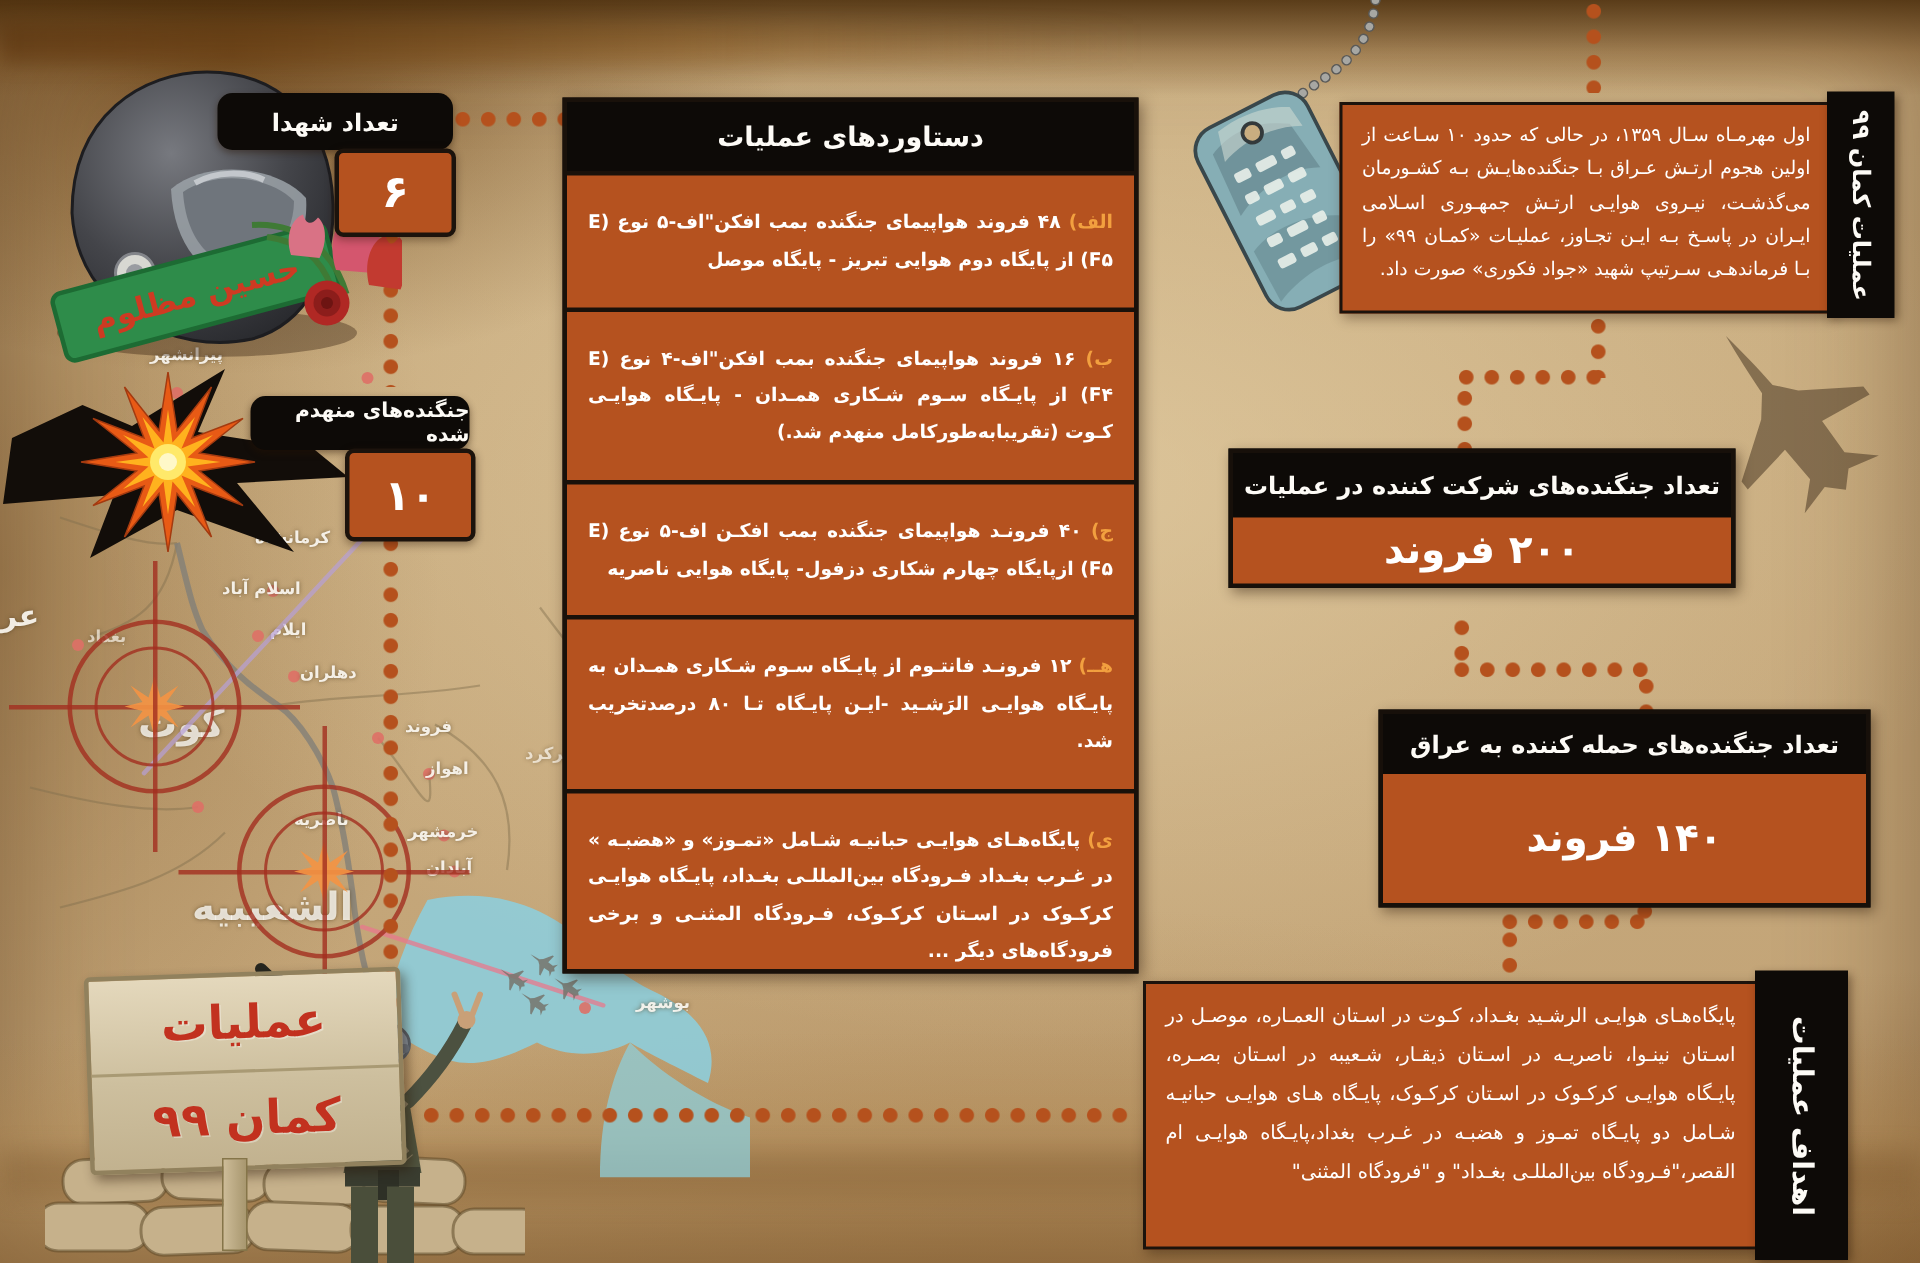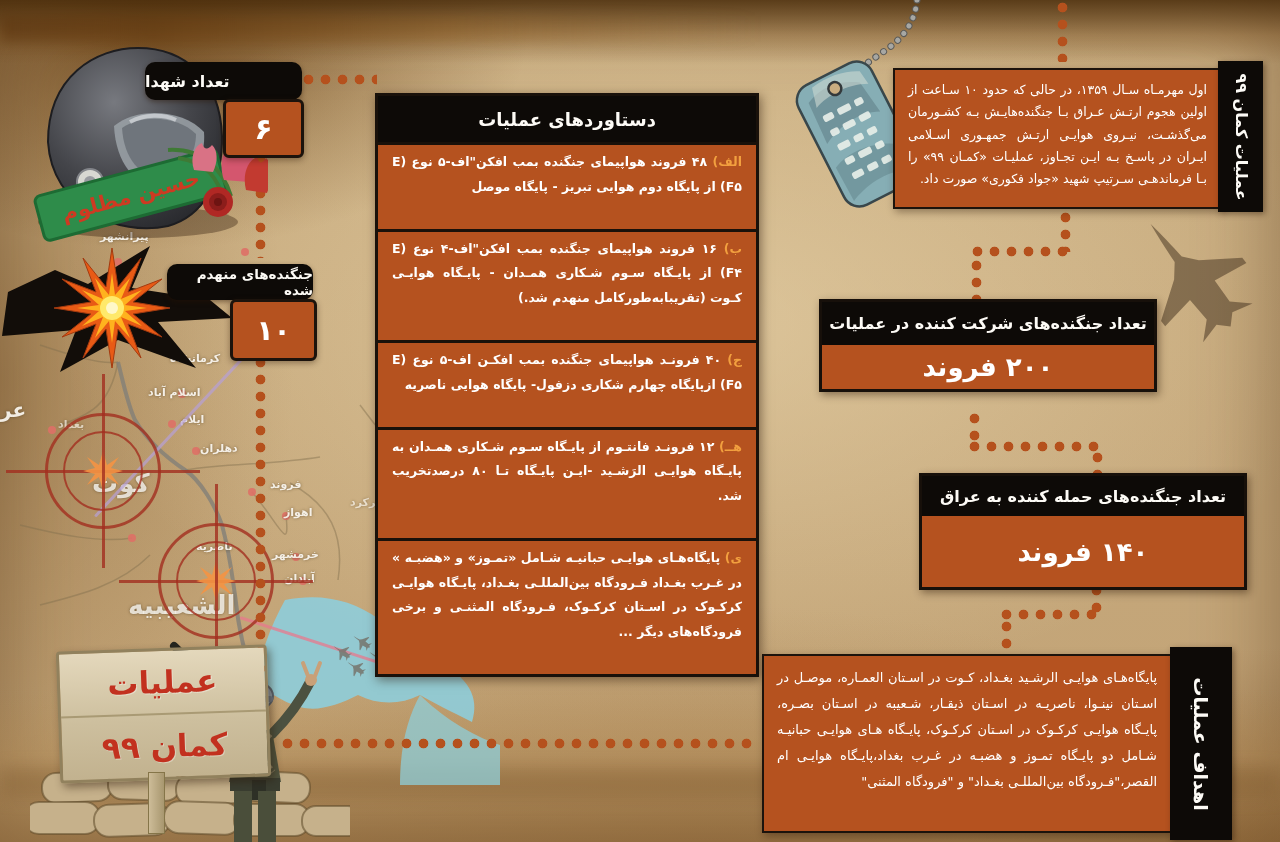--- a/index.html
+++ b/index.html
@@ -17,39 +17,39 @@
   .top-strip{left:0;top:0;width:1280px;height:64px;
     background:linear-gradient(to bottom, rgba(72,42,8,.82), rgba(112,70,24,.38) 55%, rgba(0,0,0,0));}
   .top-streak{left:0;top:16px;width:760px;height:26px;filter:blur(6px);
     background:linear-gradient(90deg, rgba(90,50,12,.55), rgba(140,90,30,.35) 60%, rgba(0,0,0,0));}
   .sand{left:0;top:688px;width:1280px;height:154px;
     background:linear-gradient(to bottom, rgba(190,150,95,0), rgba(172,131,76,.35) 45%, rgba(138,99,52,.55));}
   .sand-ridge{left:0;top:768px;width:1280px;height:30px;filter:blur(8px);background:rgba(125,88,45,.35);}
 
   
   .blackbar{background:#0d0a07;color:#fdfbf6;font-weight:bold;display:flex;align-items:center;justify-content:center;}
-  .rounded{border-radius:10px;box-shadow:0 2px 5px rgba(40,20,5,.45);justify-content:flex-end;}
+  .rounded{border-radius:10px;box-shadow:0 2px 5px rgba(40,20,5,.45);}
   .orangebox{background:#b5521f;border:3px solid #1c130c;color:#fff;font-weight:bold;
     display:flex;align-items:center;justify-content:center;box-shadow:0 2px 6px rgba(40,20,5,.4);}
   .statwrap{border:3px solid #17100a;background:#17100a;box-shadow:2px 3px 8px rgba(40,20,5,.45);}
   .statwrap .hd{background:#0d0a07;color:#fdfbf6;font-weight:bold;display:flex;align-items:center;justify-content:center;font-size:16px;}
   .statwrap .val{background:#b5521f;color:#fff;font-weight:bold;display:flex;align-items:center;justify-content:center;font-size:26px;}
   .textbox{background:#b5521f;border:2px solid #1c130c;color:#fff;font-weight:normal;
     padding:9px 13px;text-align:justify;direction:rtl;box-shadow:2px 3px 8px rgba(40,20,5,.4);}
   .sidestrip{background:#0d0a07;box-shadow:2px 2px 6px rgba(40,20,5,.45);}
   .sidestrip span{position:absolute;left:50%;top:50%;transform:translate(-50%,-50%) rotate(90deg);
     white-space:nowrap;color:#fdfbf6;font-weight:bold;}
 
   
   .panel{background:#19110a;border:3px solid #19110a;display:flex;flex-direction:column;gap:3px;
     box-shadow:2px 3px 10px rgba(40,20,5,.5);overflow:hidden;}
   .panel .phead{background:#0d0a07;color:#fdfbf6;font-weight:bold;font-size:18px;
     display:flex;align-items:center;justify-content:center;height:46px;flex:0 0 auto;}
   .panel p{background:#b5521f;color:#fff;font-weight:bold;font-size:12.5px;line-height:1.98;
-    margin:0;padding:5px 14px;text-align:justify;flex:1 1 auto;}
+    margin:0;padding:19px 14px;text-align:justify;flex:1 1 auto;}
   .panel p .ltr{color:#f2a03f;}
 
   
   .dots-h{height:11px;background-image:radial-gradient(circle at 5.5px 5.5px,#b5511d 4.5px,rgba(0,0,0,0) 5.2px);
     background-size:17px 11px;background-repeat:repeat-x;}
   .dots-v{width:11px;background-image:radial-gradient(circle at 5.5px 5.5px,#b5511d 4.5px,rgba(0,0,0,0) 5.2px);
     background-size:11px 17px;background-repeat:repeat-y;}
 
   
   .crosshair{width:110px;height:110px;border:3px solid rgba(163,46,31,.8);border-radius:50%;}
@@ -219,21 +219,21 @@
     <circle cx="112" cy="68" r="12" fill="#ffe96a"></circle>
       <circle cx="112" cy="68" r="6" fill="#fff8c8"></circle>
   </svg>
   <div class="abs blackbar rounded" style="left:167px;top:264px;width:146px;height:36px;font-size:13.5px;">
     <span>جنگنده‌های منهدم شده</span>
   </div>
   <div class="abs orangebox" style="left:230px;top:299px;width:81px;height:56px;font-size:28px;border-radius:6px;">
     <span>۱۰</span>
   </div>
 
-  <div class="abs panel" style="left:375px;top:65px;width:378px;height:578px;margin-top:28px;">
+  <div class="abs panel" style="left:375px;top:65px;width:378px;height:578px;">
     <div class="phead">دستاوردهای عملیات</div>
     <p><span class="ltr">الف)</span> <span>۴۸ فروند هواپیمای جنگنده بمب افکن"اف-۵ نوع (E F۵) از پایگاه دوم هوایی تبریز - پایگاه موصل</span></p>
     <p><span class="ltr">ب)</span> <span>۱۶ فروند هواپیمای جنگنده بمب افکن"اف-۴ نوع (E F۴) از پایـگاه سـوم شـکاری همـدان - پایـگاه هوایـی کـوت (تقریبابه‌طورکامل منهدم شد.)</span></p>
     <p><span class="ltr">ج)</span> <span>۴۰ فرونـد هواپیمای جنگنده بمب افکـن اف-۵ نوع (E F۵) ازپایگاه چهارم شکاری دزفول- پایگاه هوایی ناصریه</span></p>
     <p><span class="ltr">هــ)</span> <span>۱۲ فرونـد فانتـوم از پایـگاه سـوم شـکاری همـدان به پایـگاه هوایـی الرَشـید -ایـن پایـگاه تـا ۸۰ درصدتخریب شد.</span></p>
     <p><span class="ltr">ی)</span> <span>پایگاه‌هـای هوایـی حبانیـه شـامل «تمـوز» و «هضبـه » در غـرب بغـداد فـرودگاه  بین‌المللـی بغـداد، پایـگاه هوایـی کرکـوک در اسـتان کرکـوک، فـرودگاه المثنـی و برخی فرودگاه‌های دیگر ...</span></p>
   </div>
 
   <svg class="abs" style="left:760px;top:0;" width="178" height="218" viewBox="0 0 178 218">
     <path d="M157,0 C155,24 141,40 123,52 C109,62 101,66 98,74" stroke="#5a5a58" stroke-width="7" fill="none" stroke-linecap="round" stroke-dasharray="0.1 9"></path>
@@ -277,21 +277,21 @@
     </g>
   </svg>
 
   <div class="abs statwrap" style="left:819px;top:299px;width:332px;">
     <div class="hd" style="height:43px;">تعداد جنگنده‌های شرکت کننده در عملیات</div>
     <div class="val" style="height:44px;">۲۰۰ فروند</div>
   </div>
 
   <div class="abs statwrap" style="left:919px;top:473px;width:322px;">
     <div class="hd" style="height:40px;">تعداد جنگنده‌های حمله کننده به عراق</div>
-    <div class="val" style="height:71px;">۱۴۰ فروند</div>
+    <div class="val" style="height:86px;">۱۴۰ فروند</div>
   </div>
 
   <div class="abs textbox" style="left:762px;top:654px;width:380px;height:157px;font-size:13px;line-height:2.0;">
     <span>پایگاه‌هـای هوایـی الرشـید بغـداد، کـوت در اسـتان العمـاره، موصـل در اسـتان نینـوا، ناصریـه در اسـتان ذیقـار، شـعیبه در اسـتان  بصـره، پایـگاه هوایـی کرکـوک در اسـتان کرکـوک، پایـگاه هـای هوایـی حبانیـه شـامل دو پایـگاه تمـوز و هضبـه در غـرب بغداد،پایـگاه هوایـی ام القصر،"فـرودگاه  بین‌المللـی بغـداد" و "فرودگاه المثنی"</span>
   </div>
   <div class="abs sidestrip" style="left:1170px;top:647px;width:62px;height:193px;">
     <span style="font-size:19px;">اهداف عملیات</span>
   </div>
 
   <svg class="abs" style="left:30px;top:766px;" width="320" height="76" viewBox="0 0 320 76">

